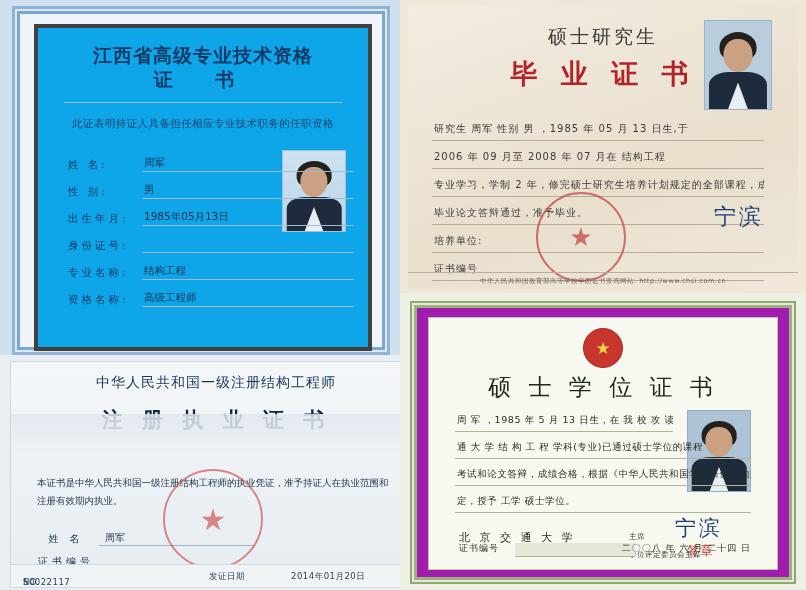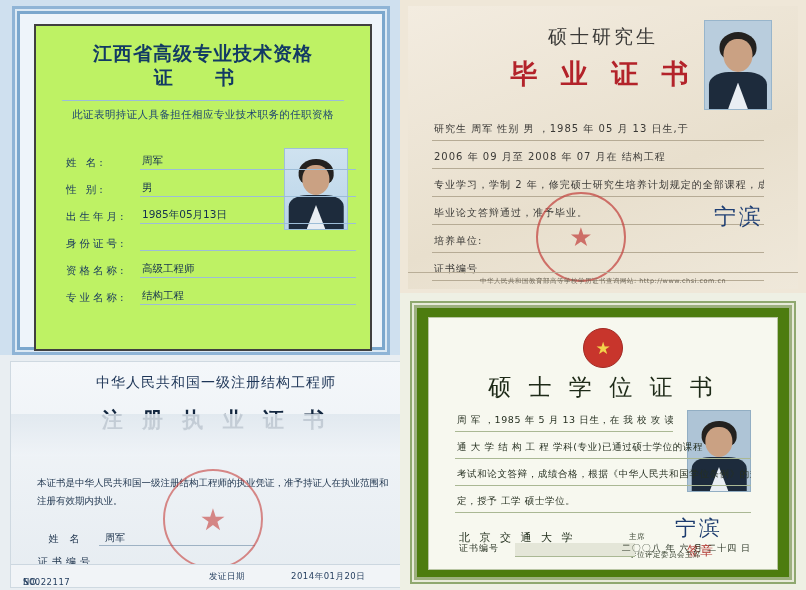--- a/index.html
+++ b/index.html
@@ -16,31 +16,31 @@
 
   
   #p1{left:0;top:0;width:400px;height:355px;background:#cfe0ef;}
   #p1 .outer{
     position:absolute;left:12px;top:6px;right:10px;bottom:0;
     background:#eef4fa;
     box-shadow:inset 0 0 0 3px #8fb4d6, inset 0 0 0 5px #dce9f4, inset 0 0 0 8px #7ba7cd;
   }
   #p1 .inner{
     position:absolute;left:22px;top:18px;right:18px;bottom:4px;
-    background:#bef264;
-    border:2px solid #404040;
+    background:#0ea5e9;
+    border:4px solid #404040;
   }
   #p1 .t1{
     text-align:center;font-size:19px;font-weight:bold;color:#123a64;
     letter-spacing:1px;margin-top:16px;line-height:1.25;
   }
   #p1 .t1 .l2{letter-spacing:18px;}
   #p1 .rule{height:1px;background:#9cbdd8;margin:10px 26px 0;}
   #p1 .sub{
-    text-align:center;font-size:10.5px;color:#1d4570;margin-top:7px;letter-spacing:.4px;
+    text-align:center;font-size:10.5px;color:#1d4570;margin-top:14px;letter-spacing:.4px;
   }
   #p1 .fields{position:absolute;left:30px;top:128px;right:14px;}
   #p1 .frow{display:flex;align-items:flex-end;margin-bottom:11px;font-size:10.5px;color:#17375e;}
   #p1 .flabel{width:74px;flex:0 0 74px;letter-spacing:3px;}
   #p1 .fval{
     flex:1;border-bottom:1px solid #9dbdd7;min-height:14px;
     padding:0 2px 1px;color:#14324f;font-size:10.5px;line-height:1.25;
   }
   #p1 .fval.two{line-height:1.5;}
   #p1 .photo{
@@ -134,21 +134,21 @@
     border-top:1px solid #ccd7e0;}
   #p3 .bb span{position:absolute;top:6px;font-size:8.5px;color:#274061;letter-spacing:.5px;}
   #p3 .bb .no{left:12px;}
   #p3 .bb .dl{left:198px;}
   #p3 .bb .dt{left:280px;}
 
   
   #p4{left:400px;top:293px;width:406px;height:297px;background:#eef0e4;}
   #p4 .paper{
     position:absolute;left:10px;top:8px;right:10px;bottom:6px;
-    background:#4d7c0f;
+    background:#a21caf;
     box-shadow:inset 0 0 0 2px #8fa86f, inset 0 0 0 4px #e7ead9, inset 0 0 0 7px #9db07f;
     text-decoration:underline;
   }
   #p4 .inner{
     position:absolute;left:18px;top:16px;right:18px;bottom:14px;
     background:#f7f8ef;border:1px solid #b9c6a3;
   }
   #p4 .emblem{
     position:absolute;left:50%;top:10px;transform:translateX(-50%);
     width:38px;height:38px;border-radius:50%;background:#c8352c;
@@ -224,26 +224,26 @@
           </div>
           <div class="frow">
             <span class="flabel">出生年月:</span>
             <span class="fval">1985年05月13日</span>
           </div>
           <div class="frow">
             <span class="flabel">身份证号:</span>
             <span class="fval"></span>
           </div>
           <div class="frow">
+            <span class="flabel">专业名称:</span>
+            <span class="fval">结构工程</span>
+          </div>
+          <div class="frow">
             <span class="flabel">资格名称:</span>
             <span class="fval">高级工程师</span>
-          </div>
-          <div class="frow">
-            <span class="flabel">专业名称:</span>
-            <span class="fval">结构工程</span>
           </div>
         </div>
       </div>
     </div>
   </div>
 
   <div class="panel" id="p2">
     <div class="paper">
       <div class="ttl">硕士研究生</div>
       <div class="ttl2">毕 业 证 书</div>

